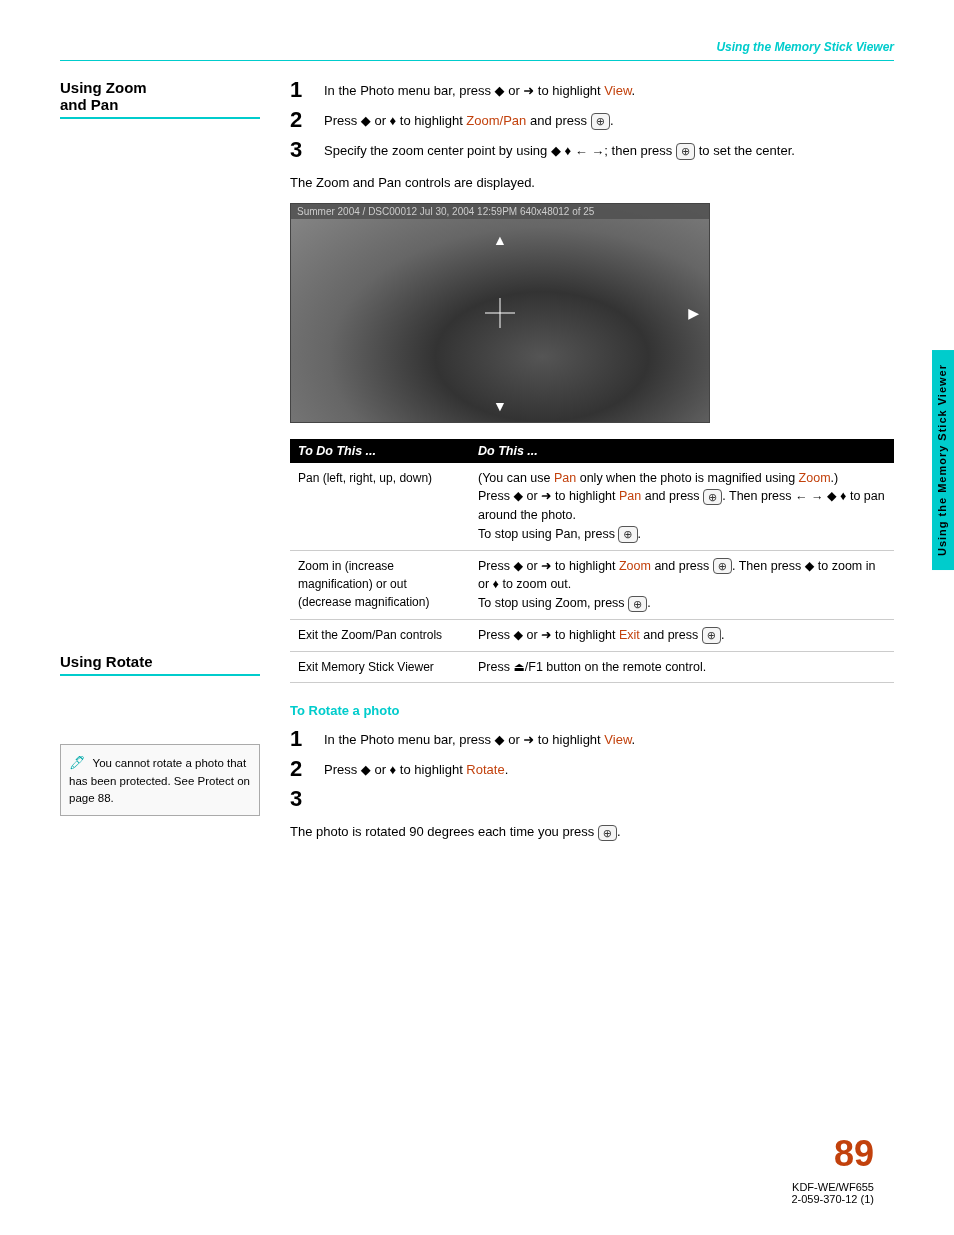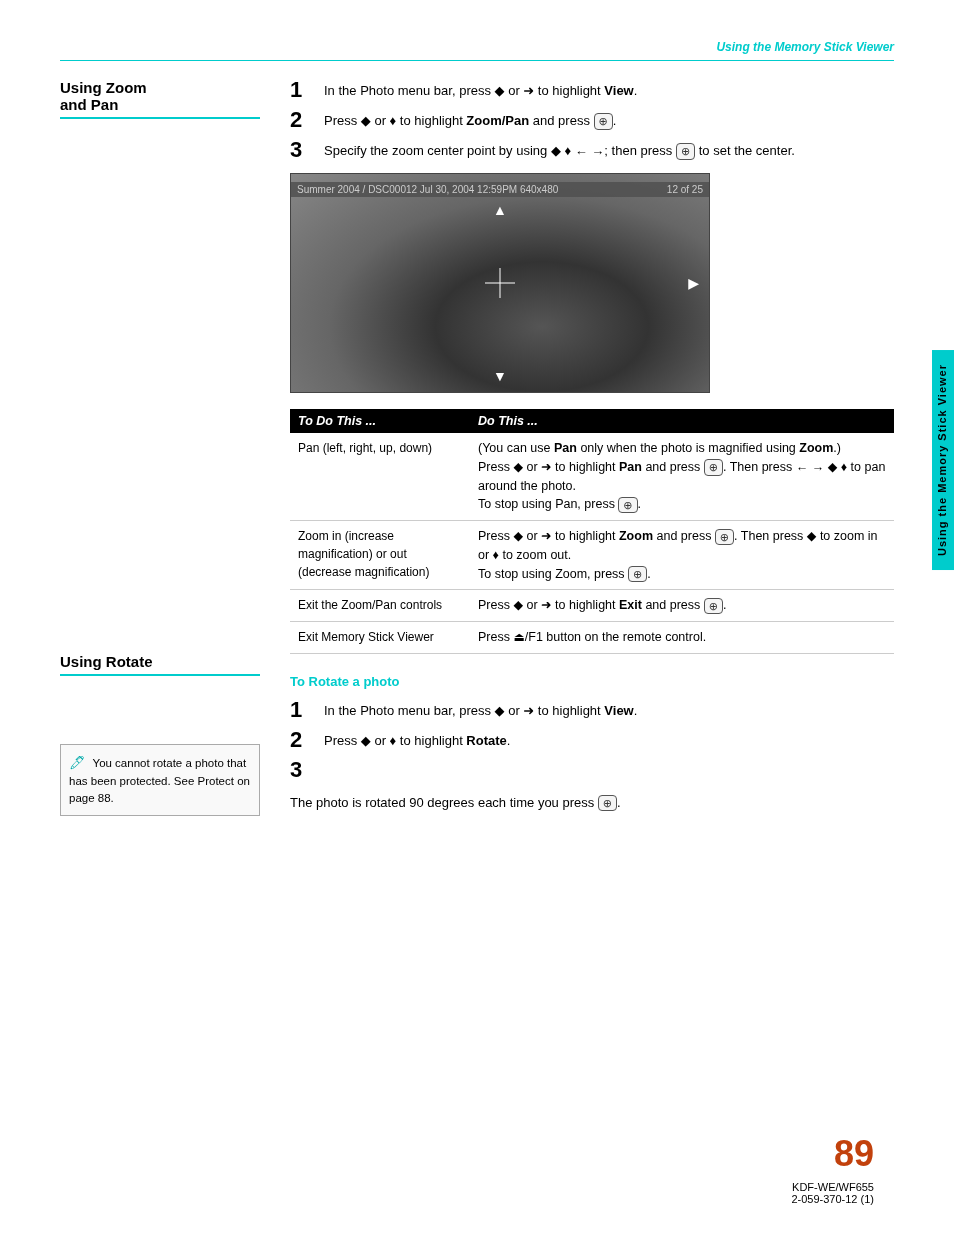--- a/index.html
+++ b/index.html
@@ -90,22 +90,21 @@
       margin-right: 6px;
     }
 
     .step-text {
       font-size: 13px;
       line-height: 1.5;
       padding-top: 2px;
     }
 
     .cyan-text {
-      color: #000000;
-      font-weight: bold;
+      color: #c2410c;
     }
 
     .enter-btn {
       display: inline-flex;
       align-items: center;
       justify-content: center;
       border: 1.5px solid #555;
       border-radius: 4px;
       padding: 0px 4px;
       font-size: 11px;
@@ -127,27 +126,26 @@
       height: 220px;
       background: #888;
       position: relative;
       margin-bottom: 16px;
       overflow: hidden;
       border: 1px solid #444;
     }
 
     .photo-viewer-header {
       position: absolute;
-      top: 8px; left: 0; right: 0;
+      top: 0; left: 0; right: 0;
       background: rgba(80,80,80,0.85);
       color: #ccc;
       font-size: 10px;
       padding: 2px 6px;
       display: flex;
-      justify-content: space-between;
     }
 
     
     .photo-bg {
       width: 100%;
       height: 100%;
       background:
         radial-gradient(ellipse at 60% 70%, #555 0%, #333 30%, #666 60%, #888 100%),
         radial-gradient(ellipse at 20% 50%, #444 0%, #333 50%, transparent 70%),
         radial-gradient(ellipse at 80% 30%, #666 0%, #777 40%, transparent 60%);
@@ -339,20 +337,21 @@
         </li>
 
         <li class="step-item">
           <span class="step-number">3</span>
           <span class="step-text">
             Specify the zoom center point by using ◆ ♦ ← →; then press <span class="enter-btn">⊕</span> to set the center.
           </span>
         </li>
       </ol>
 
+      <p class="controls-caption">The Zoom and Pan controls are displayed.</p>
 
       <div class="photo-viewer">
         <div class="photo-bg"></div>
         <div class="photo-viewer-header">
           <span>Summer 2004 / DSC00012     Jul 30, 2004  12:59PM   640x480</span>
           <span>12 of 25</span>
         </div>
 
         <div class="arrow-top">▲</div>
         <div class="crosshair">

